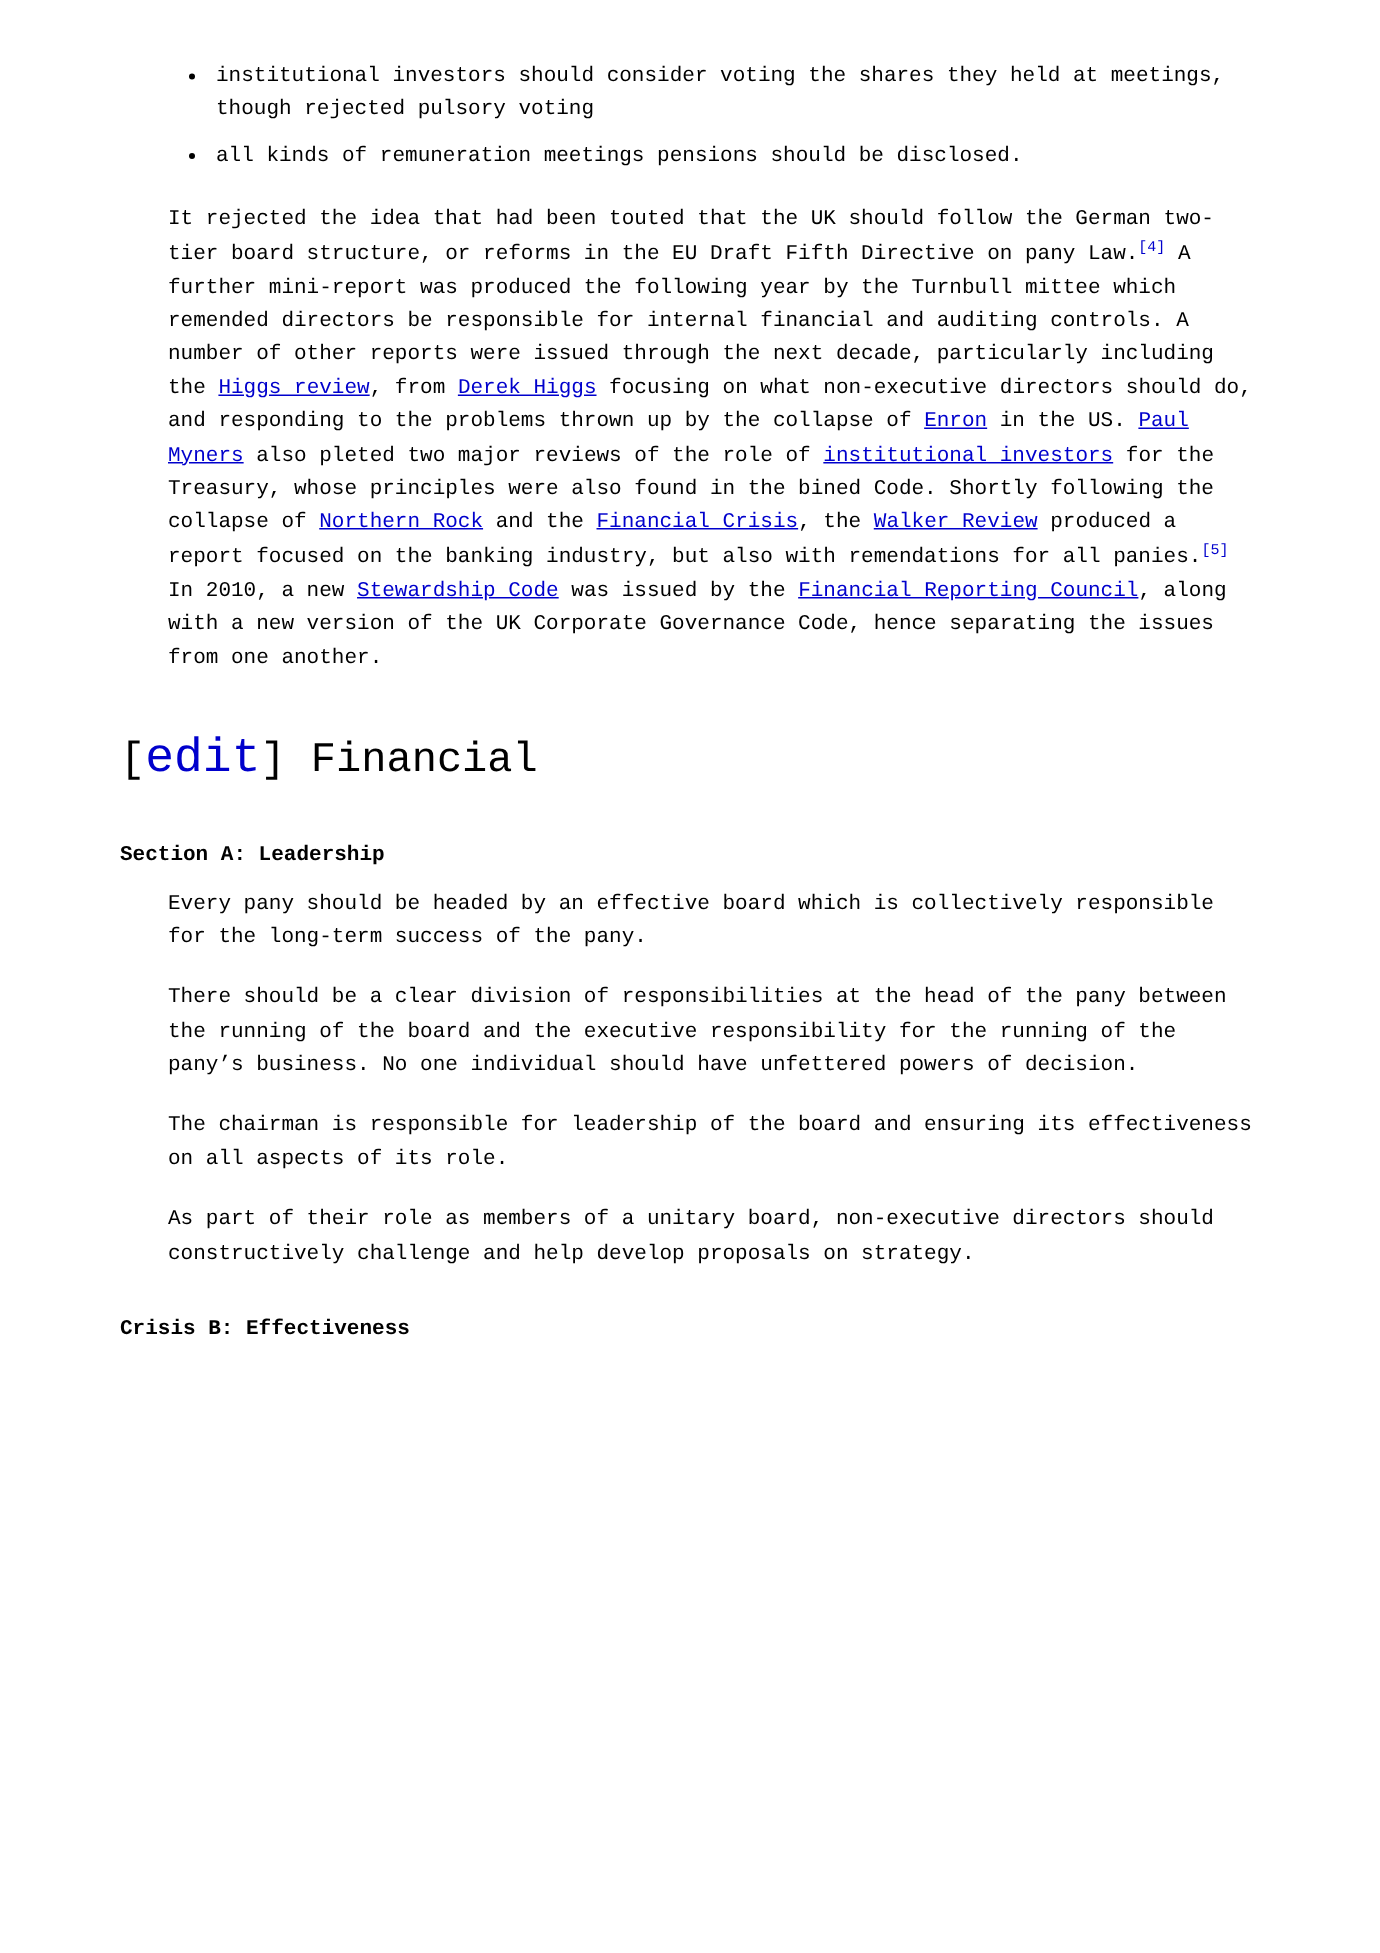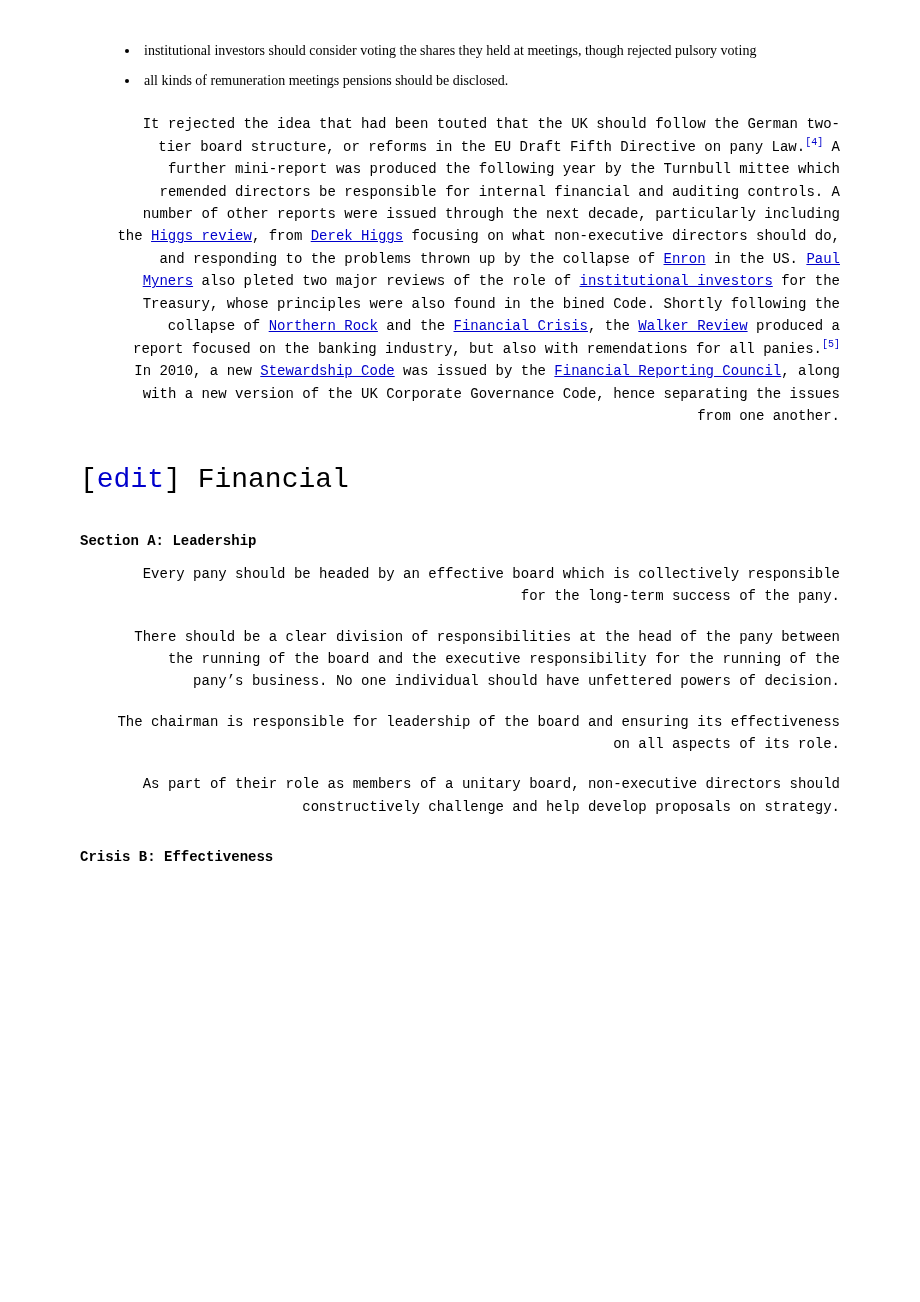--- a/index.html
+++ b/index.html
@@ -13,50 +13,49 @@
       font-family: 'Courier New', Courier, monospace;
       font-size: 14px;
       line-height: 1.6;
       color: #000000;
       padding: 40px 80px 40px 80px;
     }
 
     .bullet-list {
       margin: 0 0 20px 60px;
       list-style-type: disc;
-      font-family: Liberation Serif, serif;
     }
 
     .bullet-list li {
       margin-bottom: 8px;
       padding-left: 4px;
     }
 
     .paragraph {
       margin-bottom: 18px;
-      text-align: right;
+      text-align: left;
       margin-left: 32px;
     }
 
     a {
       color: #0000cc;
       text-decoration: underline;
     }
 
     .section-heading {
       font-size: 28px;
       font-weight: normal;
       margin: 30px 0 20px 0;
       font-family: 'Courier New', Courier, monospace;
     }
 
     .section-heading .edit-link {
       color: #0000cc;
       text-decoration: none;
-      font-size: 28px;
+      font-size: 32px;
     }
 
     .sub-heading {
       font-weight: bold;
       font-size: 14px;
       margin-bottom: 10px;
       margin-top: 28px;
     }
 
     sup {

